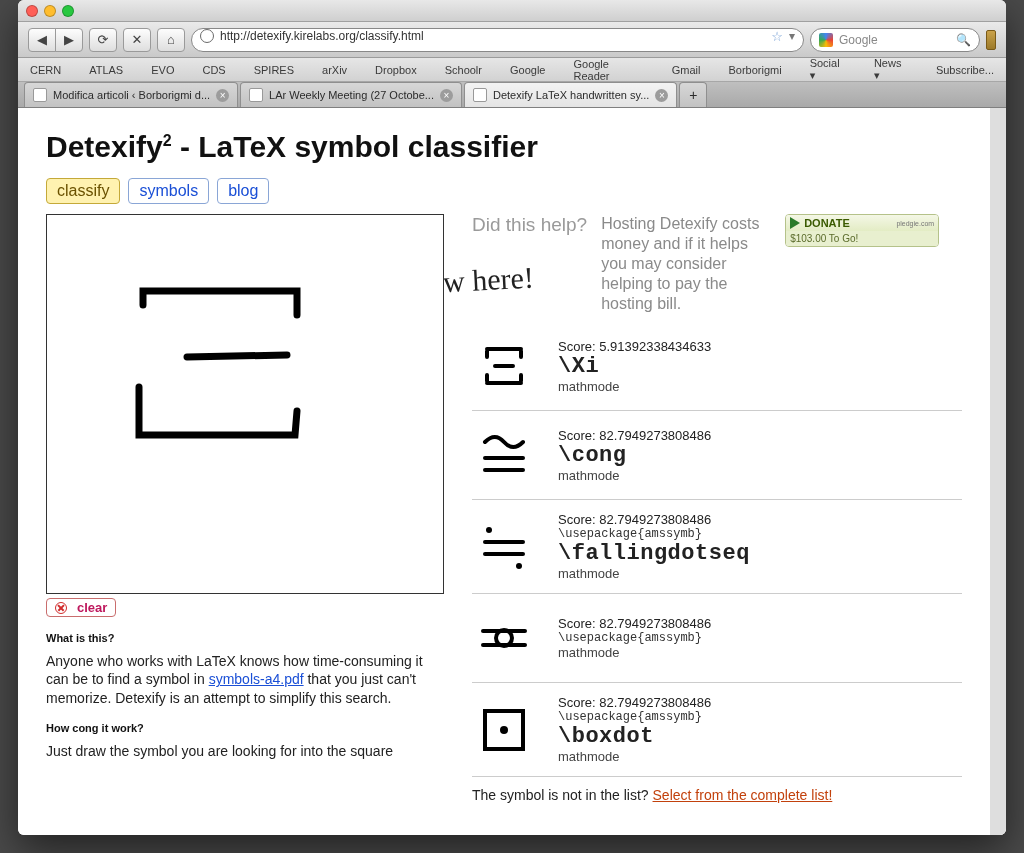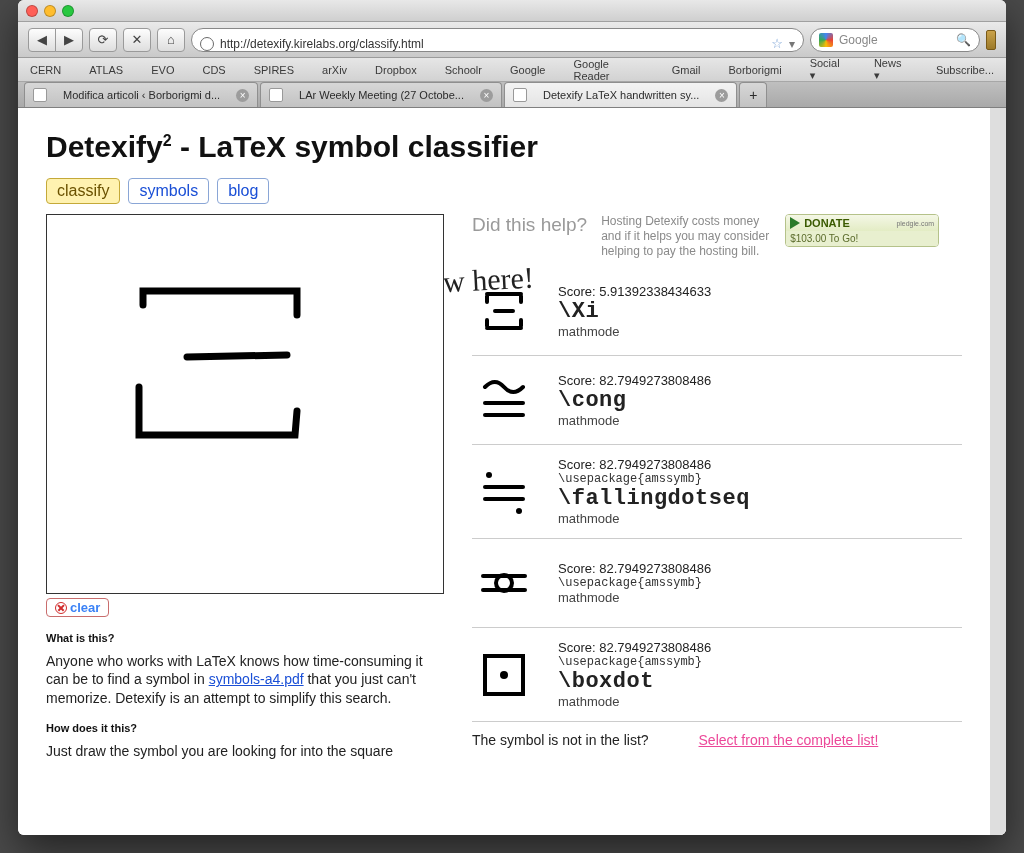--- a/index.html
+++ b/index.html
@@ -41,42 +41,42 @@
   }
   .tbtn {
     width:28px; height:24px; border:1px solid #9a9a9a; border-radius:4px;
     background:linear-gradient(#fdfdfd,#dedede);
     display:flex; align-items:center; justify-content:center;
     font-size:13px; color:#444;
   }
   .tbtn.pair-l{border-radius:4px 0 0 4px;} .tbtn.pair-r{border-radius:0 4px 4px 0; margin-left:-7px;}
   .urlbar {
     flex:1; height:24px; border:1px solid #888; border-radius:12px;
-    background:#fff; display:flex; align-items:flex-end; padding:0 8px; gap:6px;
+    background:#fff; display:flex; align-items:flex-start; padding:0 8px; gap:6px;
     font-size:12px; color:#333;
   }
   .urlbar .globe{width:14px;height:14px;border:1px solid #6a6a6a;border-radius:50%;display:inline-block;}
   .star{color:#7aa2d6;font-size:13px;}
   .searchbar{
     width:170px;height:24px;border:1px solid #888;border-radius:12px;background:#fff;
     display:flex;align-items:center;padding:0 8px;gap:6px;font-size:12px;color:#888;
   }
   .glogo{width:14px;height:14px;border-radius:2px;background:conic-gradient(#4285f4,#ea4335,#fbbc05,#34a853,#4285f4);}
   .mag{color:#777;}
   .bookbar{
     height:24px;background:linear-gradient(#e6e6e6,#d2d2d2);border-bottom:1px solid #a7a7a7;
     display:flex;align-items:center;gap:28px;padding:0 12px;font-size:11px;color:#3a3a3a;
   }
   .bookbar span{cursor:pointer;}
   .tabstrip{
     height:26px;background:linear-gradient(#bfbfbf,#a9a9a9);border-bottom:1px solid #7f7f7f;
     display:flex;align-items:stretch;padding-left:6px;
   }
   .tab{
-    display:flex;align-items:center;gap:16px;padding:0 8px;font-size:11px;color:#2b2b2b;
+    display:flex;align-items:center;gap:6px;padding:0 8px;font-size:11px;color:#2b2b2b;
     background:linear-gradient(#d7d7d7,#c2c2c2);border:1px solid #8f8f8f;border-bottom:none;
     border-radius:4px 4px 0 0;margin-right:2px;max-width:250px;
   }
   .tab.active{background:linear-gradient(#f3f3f3,#e4e4e4);}
   .tab .fav{width:14px;height:14px;border:1px solid #999;border-radius:2px;background:#fff;display:inline-block;}
   .tab .x{width:13px;height:13px;border-radius:50%;background:#9c9c9c;color:#fff;font-size:10px;line-height:13px;text-align:center;}
   .tab.add{width:28px;justify-content:center;font-size:14px;}
   .content{
     flex:1;background:#fff;overflow:hidden;position:relative;
     border-right:16px solid #dedede;
@@ -92,51 +92,51 @@
     position:absolute;left:380px;top:156px;font-family:"Comic Sans MS","Bradley Hand",cursive;
     font-size:30px;color:#222;transform:rotate(-3deg);
   }
   .cols{display:flex;gap:26px;}
   .left{width:400px;}
   .canvas{
     width:398px;height:380px;border:1px solid #333;background:#fff;position:relative;
   }
   .clearbtn{
     margin-top:4px;border:1px solid #c96d6d;border-radius:4px;background:#fff;
-    color:#3b82f6;font-size:13px;padding:1px 8px;display:inline-flex;align-items:center;gap:3px;
+    color:#be185d;font-size:13px;padding:1px 8px;display:inline-flex;align-items:center;gap:10px;
   }
   .clearbtn .cx{display:inline-block;width:12px;height:12px;border:1.5px solid #d12c2c;border-radius:50%;position:relative;}
   .clearbtn .cx::before,.clearbtn .cx::after{content:"";position:absolute;left:1px;top:4px;width:8px;height:1.5px;background:#d12c2c;}
   .clearbtn .cx::before{transform:rotate(45deg);} .clearbtn .cx::after{transform:rotate(-45deg);}
   h2{font-size:11px;font-weight:bold;margin:14px 0 8px;color:#111;}
   .left p{font-size:14px;line-height:1.35;color:#222;}
   .left p a{color:#1a4fd6;text-decoration:underline;}
   .right{flex:1;}
   .helprow{display:flex;align-items:flex-start;gap:14px;margin-bottom:8px;}
   .helptxt{font-size:19px;color:#9a9a9a;}
-  .helpnote{font-size:12px;color:#8a8a8a;width:170px;line-height:1.25;}
+  .helpnote{font-size:16px;color:#8a8a8a;width:170px;line-height:1.25;}
   .donatebox{
     width:154px;border:1px solid #b5c28a;border-radius:4px;overflow:hidden;font-size:10px;
   }
   .donatebox .top{display:flex;align-items:center;background:linear-gradient(#f4f7e6,#e3ecc4);padding:2px 4px;gap:4px;}
   .donatebox .play{width:0;height:0;border-left:10px solid #2a7a2a;border-top:6px solid transparent;border-bottom:6px solid transparent;}
   .donatebox .d{font-weight:bold;color:#3a5a00;font-size:11px;}
   .donatebox .pl{font-size:7px;color:#777;margin-left:auto;}
   .donatebox .bot{background:#e8efcf;padding:2px 4px;color:#5a6b2a;}
   .result{
     display:flex;gap:22px;padding:12px 0;border-bottom:1px solid #ccc;align-items:center;
   }
   .sym{width:64px;height:64px;display:flex;align-items:center;justify-content:center;}
   .rmeta{font-size:13px;color:#222;}
   .rmeta .score{font-family:Arial;}
   .rmeta .pkg{font-family:"Courier New",monospace;font-size:12px;color:#333;}
   .rmeta .cmd{font-family:"Courier New",monospace;font-size:22px;font-weight:bold;letter-spacing:0.5px;}
   .rmeta .mode{color:#444;}
   .notlist{font-size:14px;color:#222;margin-top:10px;}
-  .notlist a{color:#ec4899;text-decoration:underline;margin-left:46px;}
+  .notlist a{color:#c2410c;text-decoration:underline;}
   .statusbar{
     height:20px;background:linear-gradient(#eaeaea,#d3d3d3);border-top:1px solid #a3a3a3;
     display:flex;align-items:center;padding:0 10px;font-size:11px;color:#555;gap:8px;
   }
   .statusbar .spacer{flex:1;}
   .sicon{width:14px;height:14px;border-radius:3px;}
 </style>
 </head>
 <body>
 
@@ -239,21 +239,21 @@
             </svg>
           </div>
           <button class="clearbtn">
             <span class="cx"></span>
             <b>clear</b>
           </button>
           <h2>What is this?</h2>
           <p>
             <span>Anyone who works with LaTeX knows how time-consuming it can be to find a symbol in </span><a href="#">symbols-a4.pdf</a><span> that you just can't memorize. Detexify is an attempt to simplify this search.</span>
           </p>
-          <h2>How does it this?</h2>
+          <h2>How cong it work?</h2>
           <p>Just draw the symbol you are looking for into the square</p>
         </div>
 
         <div class="right">
           <div class="helprow">
             <div class="helptxt">Did this help?</div>
             <div class="helpnote">Hosting Detexify costs money and if it helps you may consider helping to pay the hosting bill.</div>
             <div class="donatebox">
               <div class="top">
                 <div class="play"></div>

